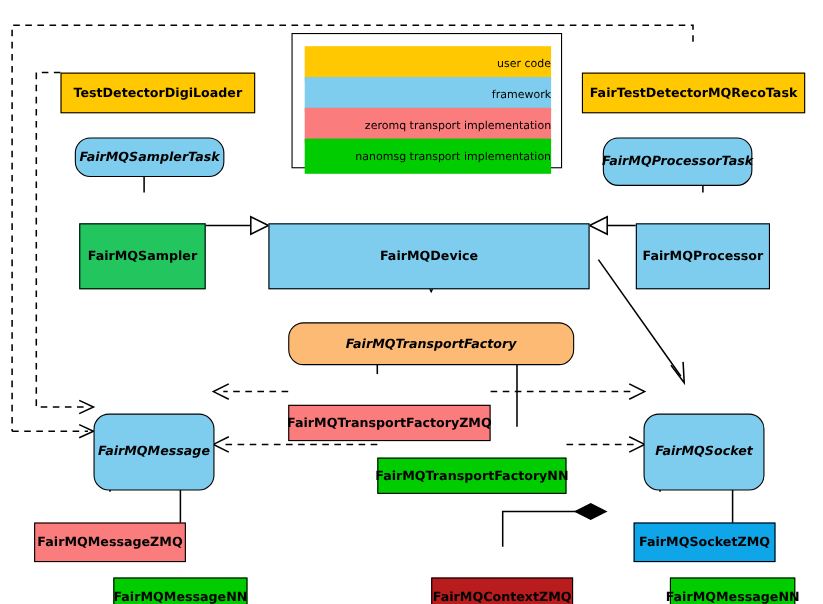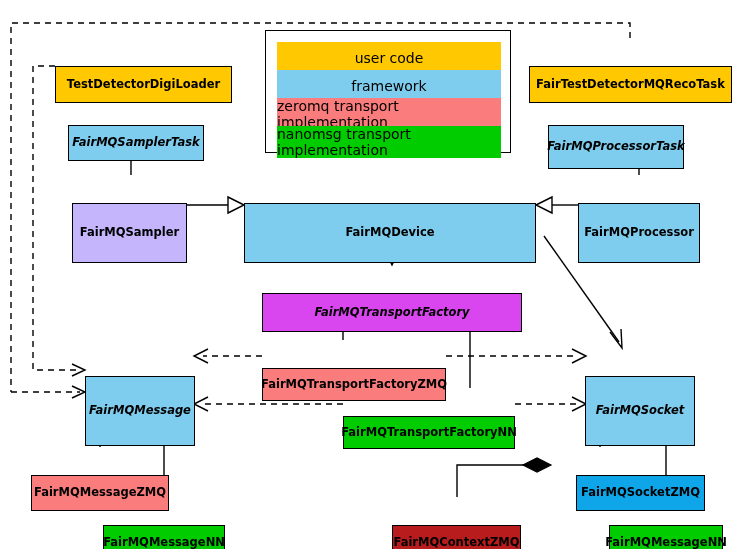--- a/index.html
+++ b/index.html
@@ -4,26 +4,26 @@
 <style>
   html,body{margin:0;padding:0;background:#ffffff;}
   body{width:748px;height:549px;overflow:hidden;
        font-family:"DejaVu Sans","Liberation Sans",sans-serif;}
   #stage{position:relative;width:748px;height:549px;background:#ffffff;}
   svg.layer{position:absolute;left:0;top:0;width:748px;height:549px;overflow:visible;}
   #edges{z-index:1;}
   .node{position:absolute;box-sizing:border-box;border:1.4px solid #000;
         display:flex;align-items:center;justify-content:center;text-align:center;
         font-size:11.5px;font-weight:bold;color:#000;line-height:1.15;z-index:3;margin-top:28px;}
-  .abstract{font-style:italic;}
+  .abstract{font-style:italic;border-radius:14px;}
   .legend{position:absolute;box-sizing:border-box;border:1.6px solid #000;
           background:#fff;z-index:4;}
   .legend-row{position:absolute;left:11px;width:224px;height:32px;
-              display:flex;align-items:center;justify-content:center;
-              font-size:14px;font-weight:normal;color:#000;}
+              display:flex;align-items:center;justify-content:flex-end;
+              font-size:10px;font-weight:normal;color:#000;}
 </style>
 </head>
 <body>
 
 <div id="stage">
 
   <svg class="layer" id="edges" viewBox="0 0 748 549">
     <g fill="none" stroke="#000" stroke-width="1.4">
 
       <g stroke-dasharray="6,5">
@@ -144,30 +144,30 @@
       </div>
       <div class="node" style="left: 529px; top: 38px; width: 203px; height: 37px; background: rgb(255, 200, 0);">
         <span>FairTestDetectorMQRecoTask</span>
       </div>
       <div class="node abstract" style="left: 68px; top: 97px; width: 136px; height: 36px; background: rgb(127, 205, 238);">
         <span>FairMQSamplerTask</span>
       </div>
       <div class="node abstract" style="left: 548px; top: 97px; width: 136px; height: 44px; background: rgb(127, 205, 238);">
         <span>FairMQProcessorTask</span>
       </div>
-      <div class="node" style="left: 72px; top: 175px; width: 115px; height: 60px; background: #c4b5fd;">
+      <div class="node" style="left: 72px; top: 175px; width: 115px; height: 60px; background: #22c55e;">
         <span>FairMQSampler</span>
       </div>
       <div class="node" style="left: 244px; top: 175px; width: 292px; height: 60px; background: rgb(127, 205, 238);">
         <span>FairMQDevice</span>
       </div>
       <div class="node" style="left: 578px; top: 175px; width: 122px; height: 60px; background: rgb(127, 205, 238);">
         <span>FairMQProcessor</span>
       </div>
-      <div class="node abstract" style="left: 262px; top: 265px; width: 260px; height: 39px; background: #d946ef;">
+      <div class="node abstract" style="left: 262px; top: 265px; width: 260px; height: 39px; background: #fdba74;">
         <span>FairMQTransportFactory</span>
       </div>
       <div class="node" style="left: 262px; top: 340px; width: 184px; height: 33px; background: rgb(250, 124, 124);">
         <span>FairMQTransportFactoryZMQ</span>
       </div>
       <div class="node" style="left: 343px; top: 388px; width: 172px; height: 33px; background: rgb(0, 204, 0);">
         <span>FairMQTransportFactoryNN</span>
       </div>
       <div class="node abstract" style="left: 85px; top: 348px; width: 110px; height: 70px; background: rgb(127, 205, 238);">
         <span>FairMQMessage</span>

